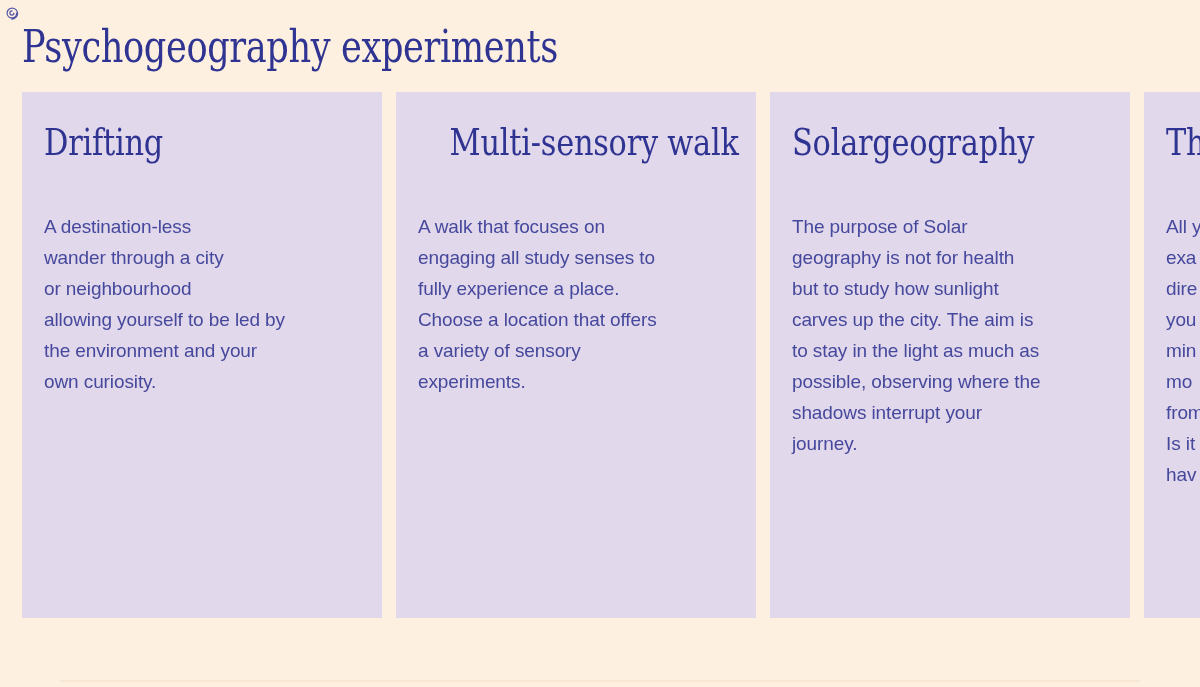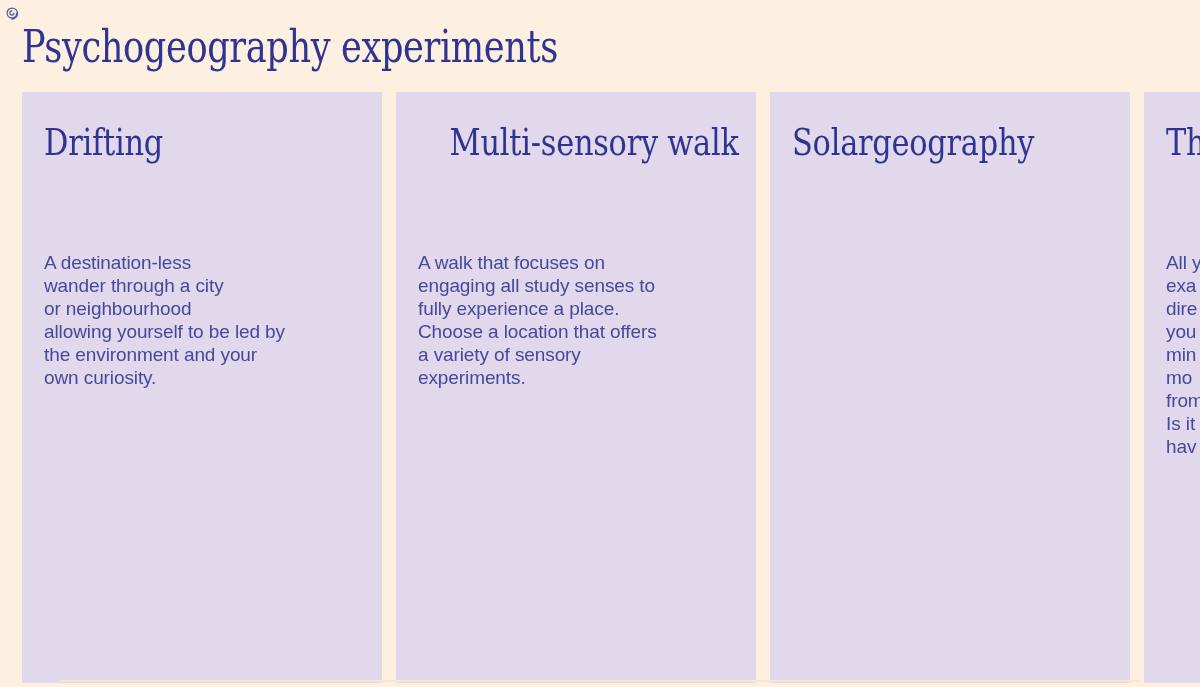--- a/index.html
+++ b/index.html
@@ -49,21 +49,21 @@
     top: 92px;
     width: 1200px;
     height: 549px;
     display: flex;
     gap: 14px;
   }
 
   .card {
     flex: 0 0 360px;
     width: 360px;
-    height: 591px;
+    height: 526px;
     background: #e2d8eb;
     padding: 30px 22px 0 22px;
     overflow: hidden;
   }
 
   .card-title {
     font-family: "DejaVu Serif", "Liberation Serif", serif;
     font-size: 38px;
     line-height: 1.08;
     font-weight: 400;
@@ -74,24 +74,24 @@
     white-space: nowrap;
     margin-bottom: 14px;
   }
 
   .card-title.centered {
     transform-origin: center center;
     text-align: center;
   }
 
   .card-body {
-    margin-top: 88px;
+    margin-top: 48px;
     font-family: "Liberation Sans", sans-serif;
     font-size: 19px;
-    line-height: 23px;
+    line-height: 31px;
     color: #45489c;
     letter-spacing: -0.1px;
     white-space: pre-line;
   }
 
   
   .scroll-track {
     position: absolute;
     left: 60px;
     top: 680px;
@@ -129,20 +129,28 @@
     <div class="card-body">A walk that focuses on
 engaging all study senses to
 fully experience a place.
 Choose a location that offers
 a variety of sensory
 experiments.</div>
   </div>
 
   <div class="card">
     <div class="card-title">Solargeography</div>
+    <div class="card-body">The purpose of Solar
+geography is not for health
+but to study how sunlight
+carves up the city. The aim is
+to stay in the light as much as
+possible, observing where the
+shadows interrupt your
+journey.</div>
   </div>
 
   <div class="card">
     <div class="card-title">The</div>
     <div class="card-body">All y
 exa
 dire
 you
 min
 mo

